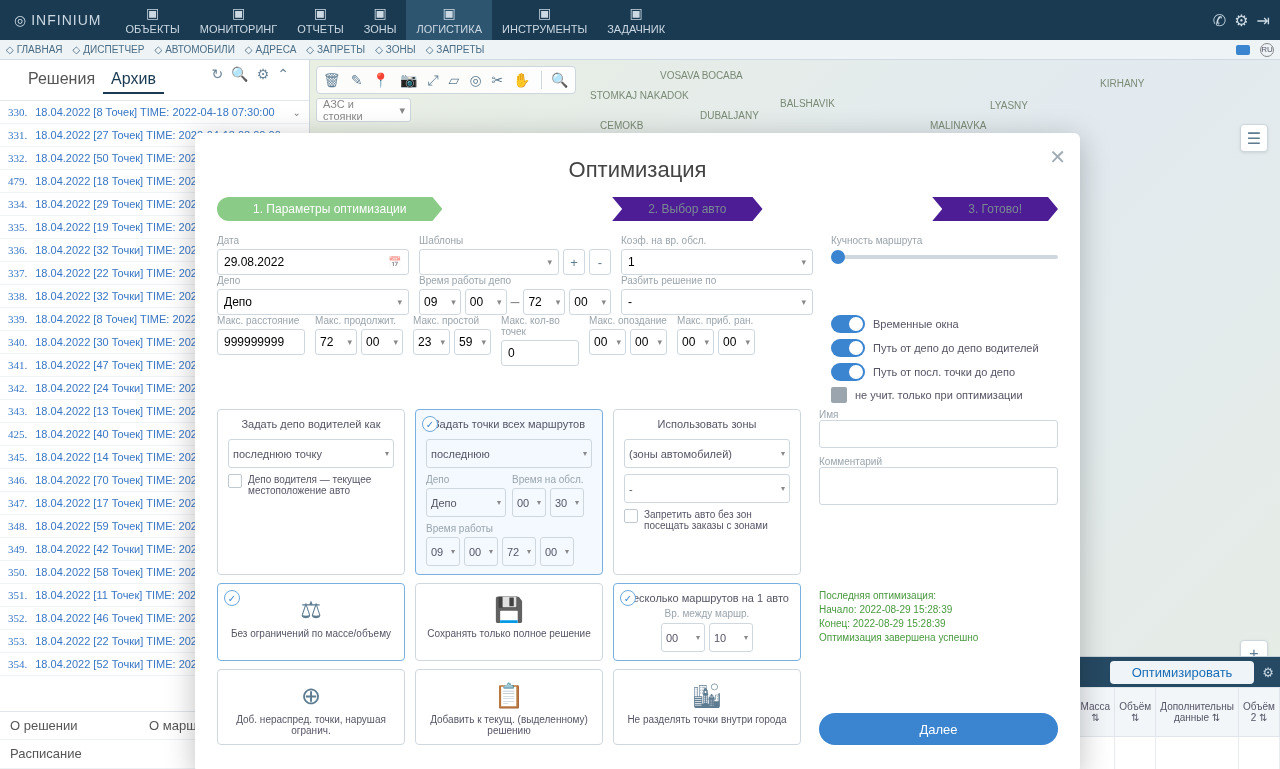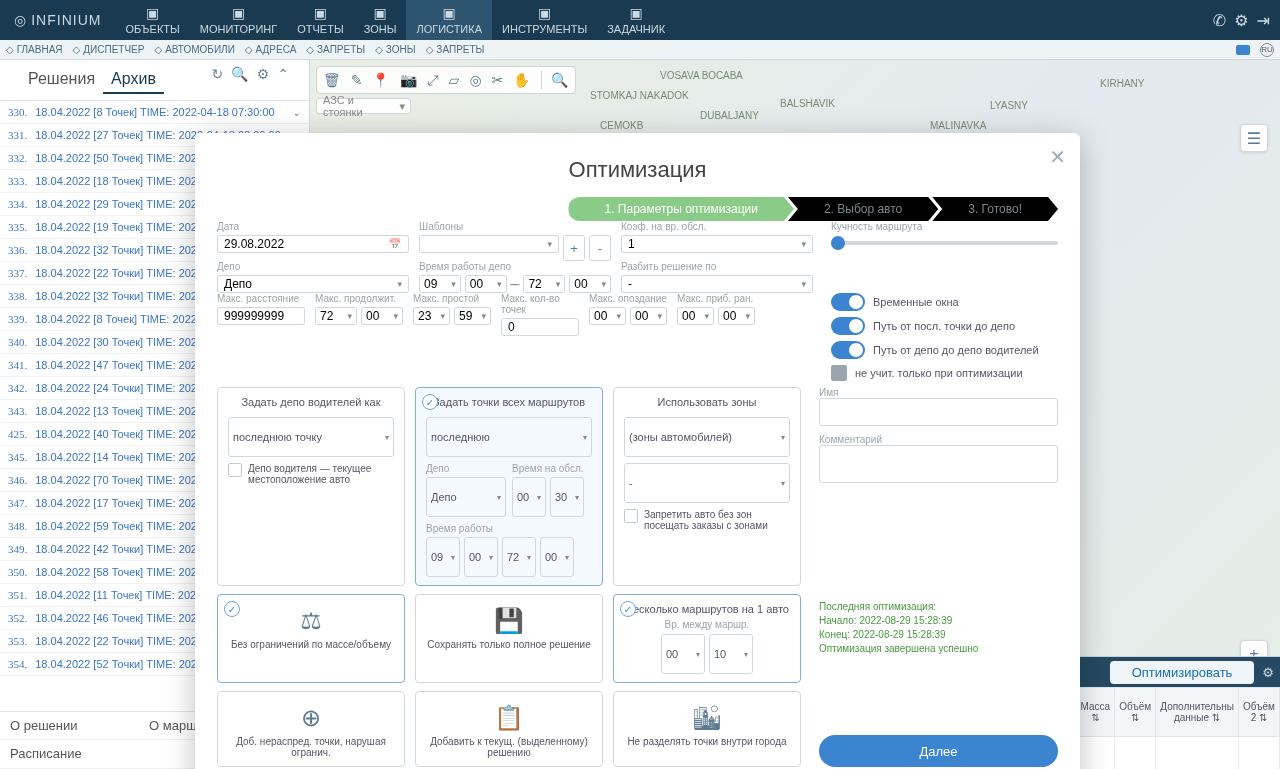--- a/index.html
+++ b/index.html
@@ -34,21 +34,21 @@
 .lp-item .chev { color: #888; font-size: 10px; }
 .lp-footer { border-top: 1px solid #e0e6eb; }
 .lp-footrow { display: flex; padding: 6px 10px; border-bottom: 1px solid #eef2f5; }
 .lp-footrow .ft { font-size: 13px; color: #555; flex: 1; }
 .lp-footrow .fticons { color: #8a9aa8; display: flex; gap: 6px; font-size: 13px; }
 
 
 .right { flex: 1; position: relative; background: linear-gradient(135deg,#e9efe2 0%,#e2eaf0 50%,#e6ede5 100%); }
 .maptoolbar { position: absolute; top: 6px; left: 6px; background: rgba(255,255,255,0.85); border: 1px solid #cdd6dd; border-radius: 4px; padding: 4px 6px; display: flex; gap: 10px; color: #5d7b91; font-size: 14px; align-items: center; }
 .maptoolbar .sep { width: 1px; height: 18px; background: #cdd6dd; }
-.mapselect { height: 16px; background: #fff; border: 1px solid #cdd6dd; border-radius: 3px; font-size: 11px; padding: 0 20px 0 6px; color: #888; position: relative; display: flex; align-items: center; width: 95px; }
+.mapselect { height: 24px; background: #fff; border: 1px solid #cdd6dd; border-radius: 3px; font-size: 11px; padding: 0 20px 0 6px; color: #888; position: relative; display: flex; align-items: center; width: 95px; }
 .mapselect::after { content: '▾'; position: absolute; right: 5px; color: #888; }
 .maplabel { position: absolute; font-size: 10px; color: #7a8a75; text-transform: uppercase; }
 .mapctrl { position: absolute; right: 12px; background: #fff; border: 1px solid #cdd6dd; border-radius: 4px; width: 28px; display: flex; flex-direction: column; align-items: center; color: #5d7b91; box-shadow: 0 1px 3px rgba(0,0,0,0.1); }
 .mapctrl .btn { height: 26px; width: 100%; display: flex; align-items: center; justify-content: center; cursor: pointer; border-bottom: 1px solid #e0e6eb; }
 .mapctrl .btn:last-child { border-bottom: none; }
 
 
 .bottompanel { position: absolute; left: 0; right: 0; bottom: 0; background: #fff; border-top: 1px solid #c8d2da; }
 .bp-toolbar { height: 30px; background: #264a63; display: flex; align-items: center; padding: 0 6px; gap: 8px; color: #c8d8e4; font-size: 13px; }
 .bp-toolbar .sep { width: 1px; height: 18px; background: #3d6480; }
@@ -56,28 +56,28 @@
 .bp-toolbar .stats { font-size: 11px; color: #c8d8e4; }
 .bp-toolbar .optbtn { background: #eef4f8; color: #1a6db5; border: none; border-radius: 4px; padding: 4px 22px; font-size: 13px; cursor: pointer; }
 .bp-table { height: 82px; overflow: auto; }
 .bp-table table { width: 100%; border-collapse: collapse; font-size: 10px; color: #556; }
 .bp-table th { background: #f3f6f9; border: 1px solid #e0e6eb; padding: 2px 4px; font-weight: normal; text-align: center; vertical-align: middle; height: 34px; }
 .bp-table td { border: 1px solid #e8ecef; padding: 4px; text-align: center; }
 .bp-table .bluecell { background: #4a82b5; color: #fff; }
 .modal { position: absolute; left: 195px; top: 133px; width: 885px; background: #fff; border-radius: 6px; box-shadow: 0 6px 30px rgba(0,0,0,0.25); padding: 16px 22px 20px; }
 .modal .close { position: absolute; top: 12px; right: 14px; color: #a0acb5; font-size: 20px; cursor: pointer; }
 .modal h2 { text-align: center; font-size: 22px; font-weight: 400; color: #444; margin-bottom: 14px; margin-top: 8px; }
-.steps { display: flex; justify-content: flex-end; }
-.step { font-size: 12px; padding: 5px 36px; background: #000000; color: #7a8892; position: relative; clip-path: polygon(0 0, calc(100% - 10px) 0, 100% 50%, calc(100% - 10px) 100%, 0 100%, 10px 50%); margin-left: -6px; }
+.steps { display: flex; justify-content: space-between; margin-bottom: 14px; }
+.step { font-size: 12px; padding: 5px 36px; background: #4c1d95; color: #7a8892; position: relative; clip-path: polygon(0 0, calc(100% - 10px) 0, 100% 50%, calc(100% - 10px) 100%, 0 100%, 10px 50%); margin-left: -6px; }
 .step:first-child { clip-path: polygon(0 0, calc(100% - 10px) 0, 100% 50%, calc(100% - 10px) 100%, 0 100%); margin-left: 0; border-radius: 12px 0 0 12px; }
 .step.active { background: #8acb87; color: #fff; }
 .formgrid { display: grid; grid-template-columns: 192px 192px 192px 1fr; gap: 8px 10px; }
 .fcol { display: flex; flex-direction: column; gap: 3px; }
 .flabel { font-size: 10px; color: #9aa5ad; }
-.finput { height: 18px; border: 1px solid #d0d8df; border-radius: 3px; padding: 0 6px; font-size: 12px; background: #fff; display: flex; align-items: center; position: relative; }
+.finput { height: 26px; border: 1px solid #d0d8df; border-radius: 3px; padding: 0 6px; font-size: 12px; background: #fff; display: flex; align-items: center; position: relative; }
 .finput.sel::after { content: '▾'; margin-left: auto; color: #888; font-size: 9px; }
 .finput.date::after { content: '📅'; margin-left: auto; font-size: 11px; opacity: 0.5; }
 .dualsel { display: flex; gap: 4px; align-items: center; }
 .dualsel .finput { width: 42px; padding: 0 4px; }
 .smallbtn { width: 22px; height: 26px; border: 1px solid #d0d8df; border-radius: 3px; display: flex; align-items: center; justify-content: center; color: #5d7b91; font-size: 13px; cursor: pointer; }
 .slider { height: 4px; background: #d0d8df; border-radius: 2px; position: relative; margin-top: 6px; }
 .slider::before { content: ''; position: absolute; left: 0; top: -5px; width: 14px; height: 14px; background: #3a84d0; border-radius: 50%; }
 
 .row4 { display: grid; grid-template-columns: 88px 88px 78px 78px 78px 78px; gap: 10px 10px; margin-bottom: 10px; }
 
@@ -94,21 +94,21 @@
 .switch { width: 34px; height: 18px; background: #d0d8df; border-radius: 9px; position: relative; cursor: pointer; flex-shrink: 0; }
 .switch::after { content: ''; position: absolute; width: 14px; height: 14px; background: #fff; border-radius: 50%; top: 2px; left: 2px; transition: left 0.15s; }
 .switch.on { background: #3a84d0; }
 .switch.on::after { left: 18px; }
 .sqchk { width: 16px; height: 16px; background: #9aa5ad; border-radius: 2px; flex-shrink: 0; }
 
 .rightcol { padding-left: 8px; }
 .statusblock { font-size: 10px; color: #4a9940; line-height: 1.4; margin: 6px 0 12px; }
 .bigbtn { width: 100%; height: 32px; background: #3a84d0; color: #fff; border: none; border-radius: 16px; font-size: 13px; cursor: pointer; }
 
-.miniinput { height: 40px; border: 1px solid #d0d8df; border-radius: 3px; padding: 0 4px; font-size: 11px; display: flex; align-items: center; position: relative; }
+.miniinput { height: 29px; border: 1px solid #d0d8df; border-radius: 3px; padding: 0 4px; font-size: 11px; display: flex; align-items: center; position: relative; }
 .miniinput.sel::after { content: '▾'; margin-left: auto; color: #888; font-size: 8px; }
 .cboxrow { display: flex; align-items: flex-start; gap: 6px; font-size: 10px; color: #556; margin-top: 6px; }
 .cbox { width: 14px; height: 14px; border: 1px solid #c0c9d0; border-radius: 2px; flex-shrink: 0; }
 .topicon { cursor: pointer; }
 </style>
 </head>
 <body>
 
 <div class="topnav">
   <div class="logo">
@@ -212,21 +212,21 @@
           <span class="num">331.</span>
           <span class="txt">18.04.2022 [27 Точек] TIME: 2022-04-18 08:00:00</span>
           <span class="chev">⌄</span>
         </div>
         <div class="lp-item">
           <span class="num">332.</span>
           <span class="txt">18.04.2022 [50 Точек] TIME: 2022-0...</span>
           <span class="chev">⌄</span>
         </div>
         <div class="lp-item">
-          <span class="num">333.</span>
+          <span class="num">479.</span>
           <span class="txt">18.04.2022 [18 Точек] TIME: 2022-0...</span>
           <span class="chev">⌄</span>
         </div>
         <div class="lp-item">
           <span class="num">334.</span>
           <span class="txt">18.04.2022 [29 Точек] TIME: 2022-0...</span>
           <span class="chev">⌄</span>
         </div>
         <div class="lp-item">
           <span class="num">335.</span>
@@ -558,25 +558,25 @@
           </div>
       </div>
     </div>
     <div class="rightcol" style="flex:1;">
       <div class="switchrow">
           <div class="switch on"></div>
           <span>Временные окна</span>
         </div>
       <div class="switchrow">
           <div class="switch on"></div>
-          <span>Путь от посл. точки до депо</span>
+          <span>Путь от депо до депо водителей</span>
         </div>
       <div class="switchrow">
           <div class="switch on"></div>
-          <span>Путь от депо до депо водителей</span>
+          <span>Путь от посл. точки до депо</span>
         </div>
       <div class="switchrow">
           <div class="sqchk"></div>
           <span>не учит. только при оптимизации</span>
         </div>
     </div>
   </div>
 
   <div class="cardrow">
     <div class="card">

